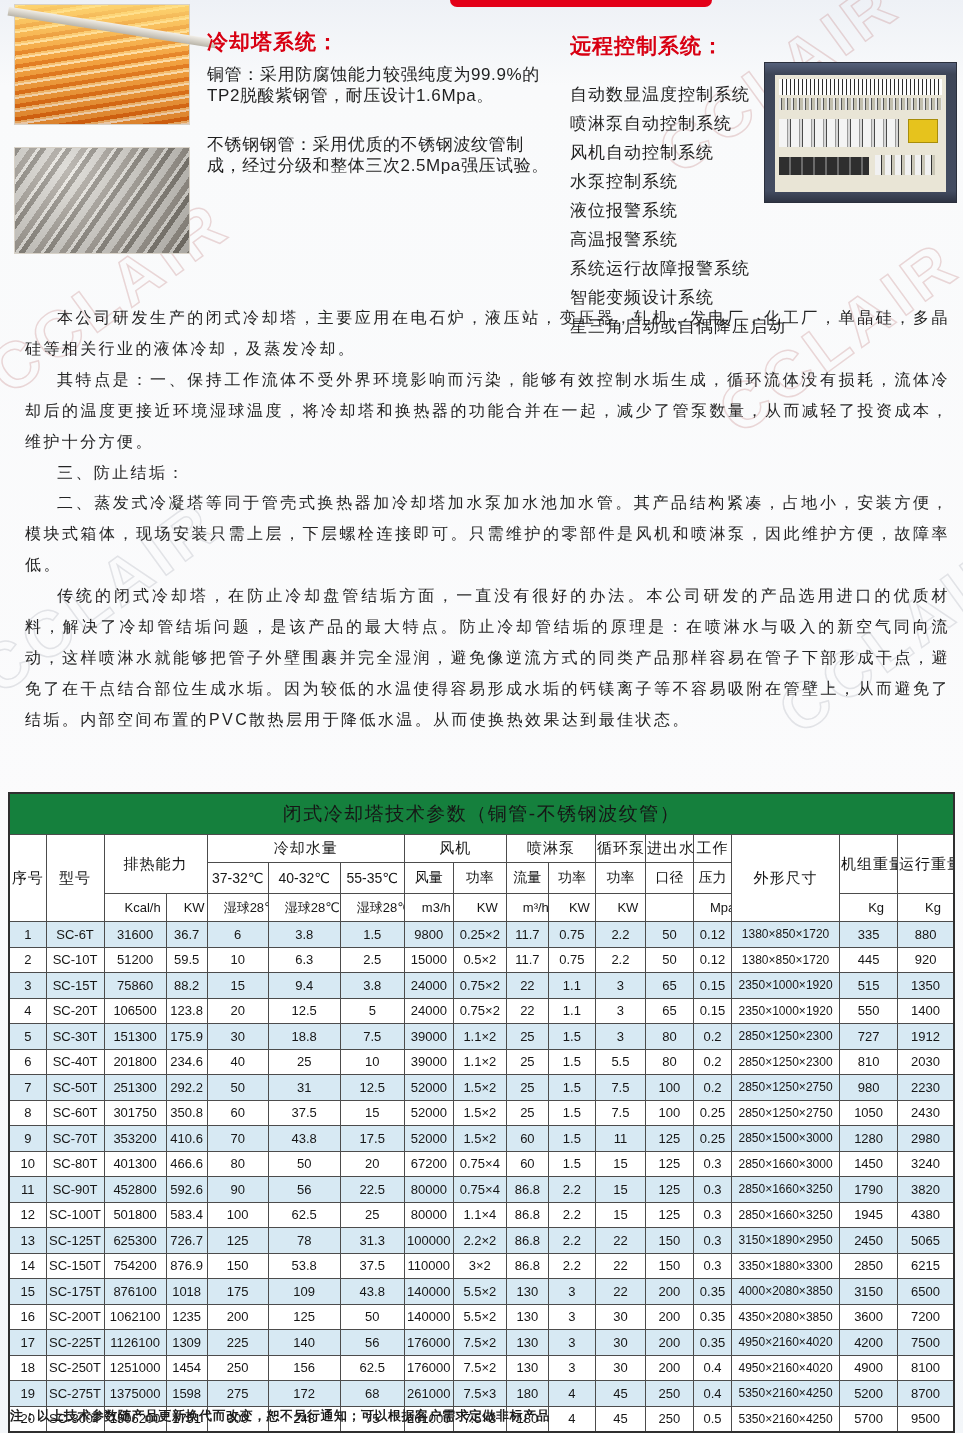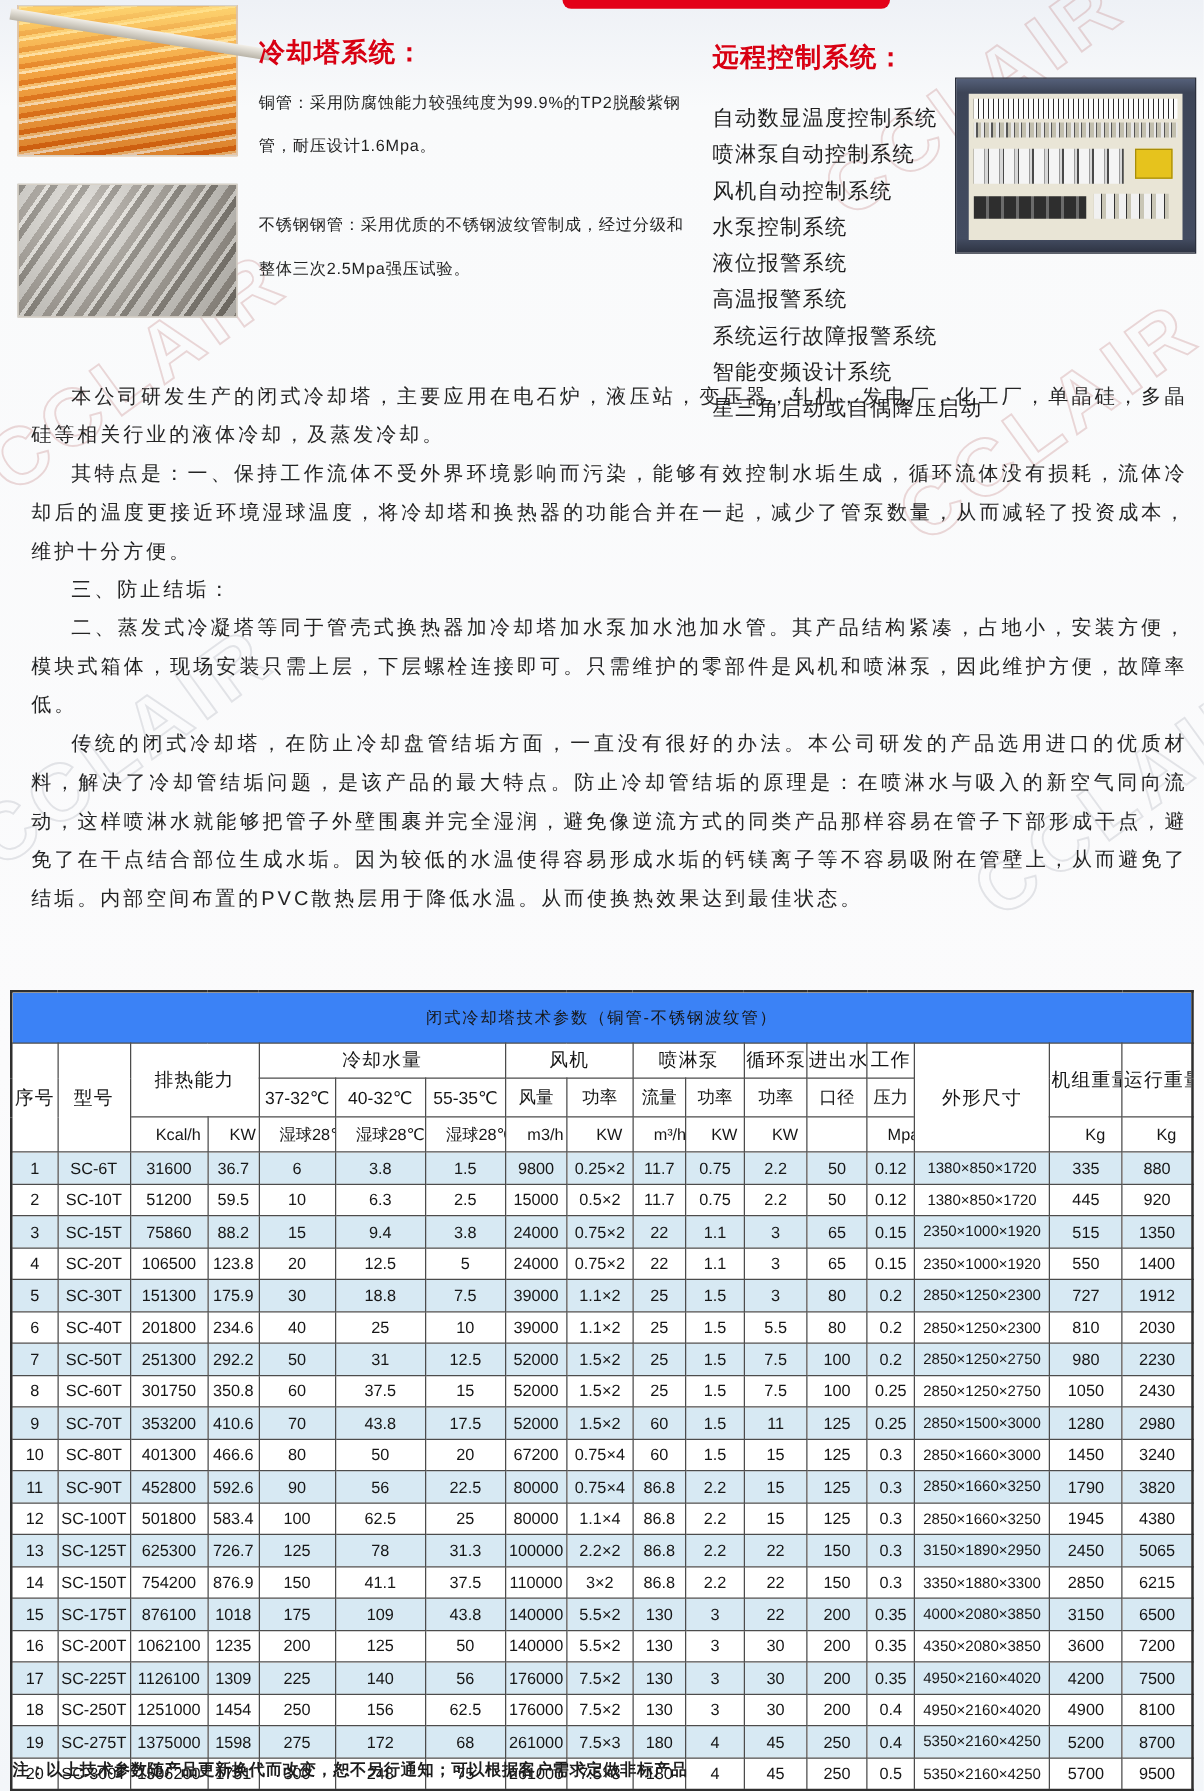--- a/index.html
+++ b/index.html
@@ -39,21 +39,21 @@
   }
   .photo-steel{
     left:14px;top:147px;width:176px;height:107px;
     background:
       radial-gradient(circle at 30% 20%,rgba(255,255,255,.35),rgba(0,0,0,.18)),
       repeating-linear-gradient(125deg,#7d786f 0 5px,#cfccc5 5px 12px,#989289 12px 18px,#e4e1da 18px 21px),
       #b5b0a8;
   }
   .cool-block{position:absolute;left:207px;top:28px;width:345px;}
   .sec-title{color:#d80012;font-size:21px;font-weight:bold;letter-spacing:1px;margin:0 0 8px 0;}
-  .cool-block p{font-size:13px;line-height:35px;letter-spacing:.6px;margin:0;color:#1f1f1f;}
+  .cool-block p{font-size:17px;line-height:21px;letter-spacing:.6px;margin:0;color:#1f1f1f;}
   .cool-block p.second{margin-top:28px;}
   .remote-block{position:absolute;left:570px;top:32px;width:390px;}
   .remote-block ul{list-style:none;margin:20px 0 0 0;padding:0;}
   .remote-block li{font-size:17px;line-height:29px;letter-spacing:1px;color:#1f1f1f;}
   .photo-panel{
     left:764px;top:62px;width:193px;height:141px;
     background:linear-gradient(180deg,#55607a 0%,#3d4557 8%,#434c61 92%,#2e3443 100%);
     border:1px solid #2a2f3c;
   }
   .photo-panel .inner{position:absolute;left:10px;top:12px;right:10px;bottom:10px;background:#e9e5d6;}
@@ -81,21 +81,21 @@
   table.spec{
     border-collapse:collapse;table-layout:fixed;width:947px;
     background:#fff;border:2px solid #2f2f2f;
   }
   table.spec th,table.spec td{
     border:1px solid #4c4c4c;text-align:center;vertical-align:middle;
     padding:0 1px;overflow:hidden;white-space:nowrap;font-weight:normal;color:#161616;
   }
   td.tbl-title{
     height:40px;text-align:left;padding-left:14px;
-    color:#e10014;font-size:13px;font-weight:bold;letter-spacing:1.5px;background:#3b82f6;
+    color:#e10014;font-size:19px;font-weight:bold;letter-spacing:1.5px;background:#15803d;
   }
   tr.h1 th{height:27px;font-size:15px;letter-spacing:1px;}
   tr.h2 th{height:30px;font-size:14px;}
   tr.h3 th{height:27px;font-size:13px;padding-left:16px;}
   tbody td{height:24.5px;font-size:13px;}
   tbody tr.stripe{background:#d7e9f3;}
   tbody td:nth-child(15){font-size:12px;letter-spacing:0;}
   .note{position:absolute;left:10px;top:1407px;font-size:13px;font-weight:bold;letter-spacing:.5px;color:#1d1d1d;}
 </style>
 </head>
@@ -473,21 +473,21 @@
             <td>3150×1890×2950</td>
             <td>2450</td>
             <td>5065</td>
           </tr>
           <tr>
             <td>14</td>
             <td>SC-150T</td>
             <td>754200</td>
             <td>876.9</td>
             <td>150</td>
-            <td>41.1</td>
+            <td>53.8</td>
             <td>37.5</td>
             <td>110000</td>
             <td>3×2</td>
             <td>86.8</td>
             <td>2.2</td>
             <td>22</td>
             <td>150</td>
             <td>0.3</td>
             <td>3350×1880×3300</td>
             <td>2850</td>

